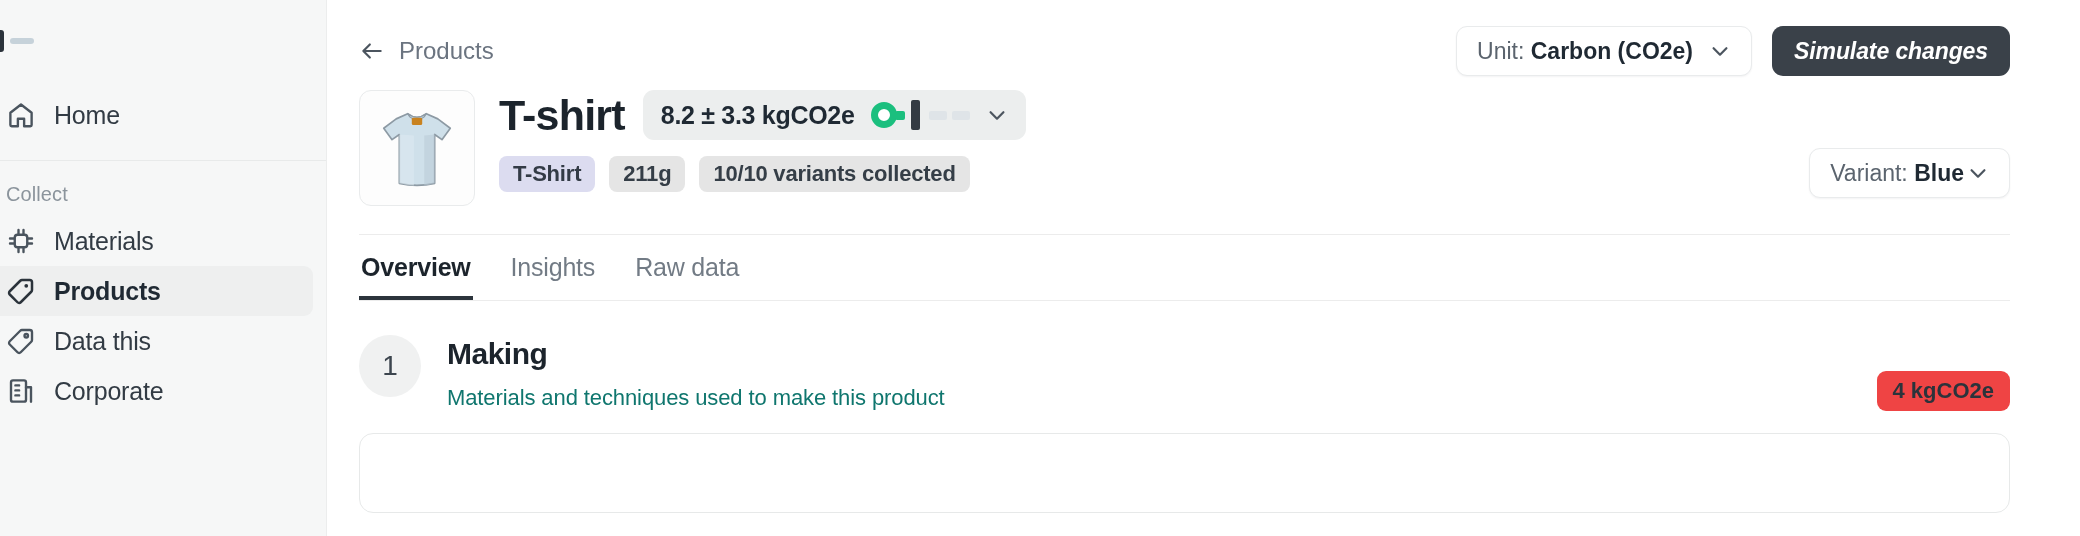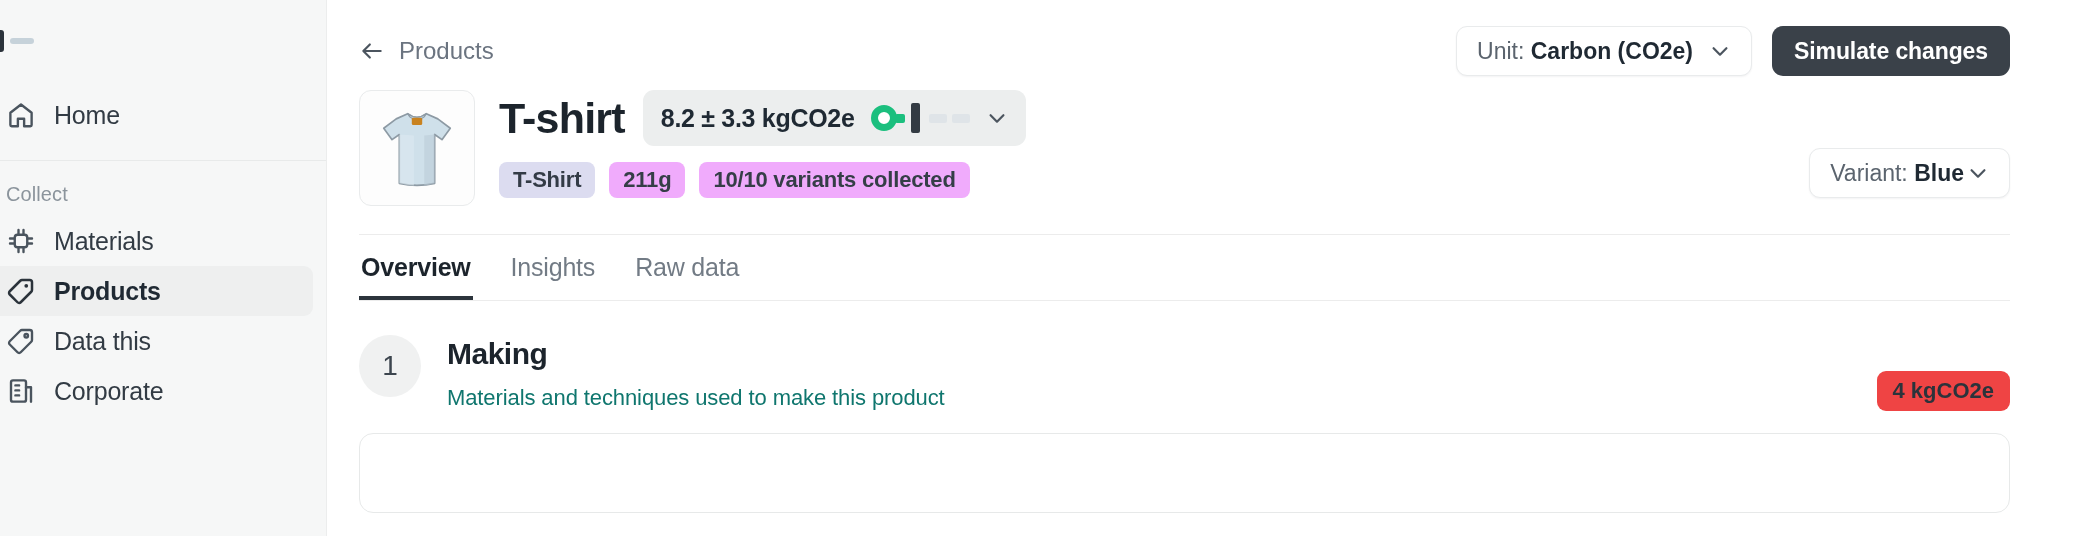--- a/index.html
+++ b/index.html
@@ -78,21 +78,21 @@
     padding: 0 20px; height: 50px;
     font-size: 23px; color: #5b646e; white-space: nowrap; cursor: pointer;
   }
   .unit-select b { color: #1f2933; font-weight: 700; }
   .btn-primary {
     background: #3a4149; color: #fff;
     border: none; border-radius: 11px;
     height: 50px; padding: 0 22px;
     font-size: 23px; font-weight: 700; letter-spacing: -0.1px;
     font-family: "Liberation Sans", sans-serif;
-    cursor: pointer; white-space: nowrap;
+    cursor: pointer; white-space: nowrap; font-style: italic;
   }
   .chev { width: 22px; height: 22px; display: block; flex: 0 0 22px; color: #4c555f; }
 
   
   .product-head { display: flex; gap: 24px; padding: 10px 70px 0 32px; align-items: flex-start; text-align: right; }
   .thumb {
     width: 116px; height: 116px; flex: 0 0 116px;
     border: 1px solid #e9ebec; border-radius: 12px;
     background: #fdfdfd; overflow: hidden;
     display: flex; align-items: center; justify-content: center;
@@ -100,37 +100,37 @@
   .thumb svg { width: 104px; height: 104px; display: block; }
   .product-body { flex: 1; min-width: 0; }
   .title-row { display: flex; align-items: center; gap: 18px; }
   .product-title {
     font-size: 43px; font-weight: 700; color: #1c242c; letter-spacing: -0.8px;
     white-space: nowrap;
   }
   .emission-pill {
     display: flex; align-items: center; gap: 16px;
     background: #eceeee; border-radius: 11px;
-    height: 56px; padding: 0 18px; cursor: pointer; white-space: nowrap;
+    height: 50px; padding: 0 18px; cursor: pointer; white-space: nowrap;
   }
   .emission-value { font-size: 25px; font-weight: 700; color: #1f2933; letter-spacing: -0.3px; }
   .gauge { display: flex; align-items: center; gap: 0px; }
   .gauge-dot {
     width: 26px; height: 26px; border-radius: 50%;
     border: 7px solid #1bbf7e; background: #fff; box-sizing: border-box;
   }
   .gauge-track { display: flex; align-items: center; gap: 5px; margin-left: -2px; }
   .gauge-seg { width: 18px; height: 9px; border-radius: 2px; background: #dfe4e8; }
   .gauge-seg.lead { background: #1bbf7e; width: 10px; margin-right: -3px; }
   .gauge-marker { width: 9px; height: 30px; background: #333b43; border-radius: 2px; margin: 0 4px; }
 
   .tag-row { display: flex; align-items: center; gap: 14px; margin-top: 16px; }
   .tag {
     height: 36px; display: flex; align-items: center; padding: 0 14px;
-    border-radius: 8px; background: #f0abfc; color: #353e47;
+    border-radius: 8px; background: #e5e5e5; color: #353e47;
     font-size: 22px; font-weight: 700; letter-spacing: -0.2px; white-space: nowrap;
   }
   .tag.lilac { background: #dcdcf0; color: #333b46; }
 
   .variant-wrap { margin-left: auto; padding-top: 58px; }
   .variant-select {
     display: flex; align-items: center; gap: 3px;
     background: #fff; border: 1px solid #e9ebec; border-radius: 11px;
     box-shadow: 0 1px 2px rgba(16,24,40,.05);
     height: 50px; padding: 0 20px;

